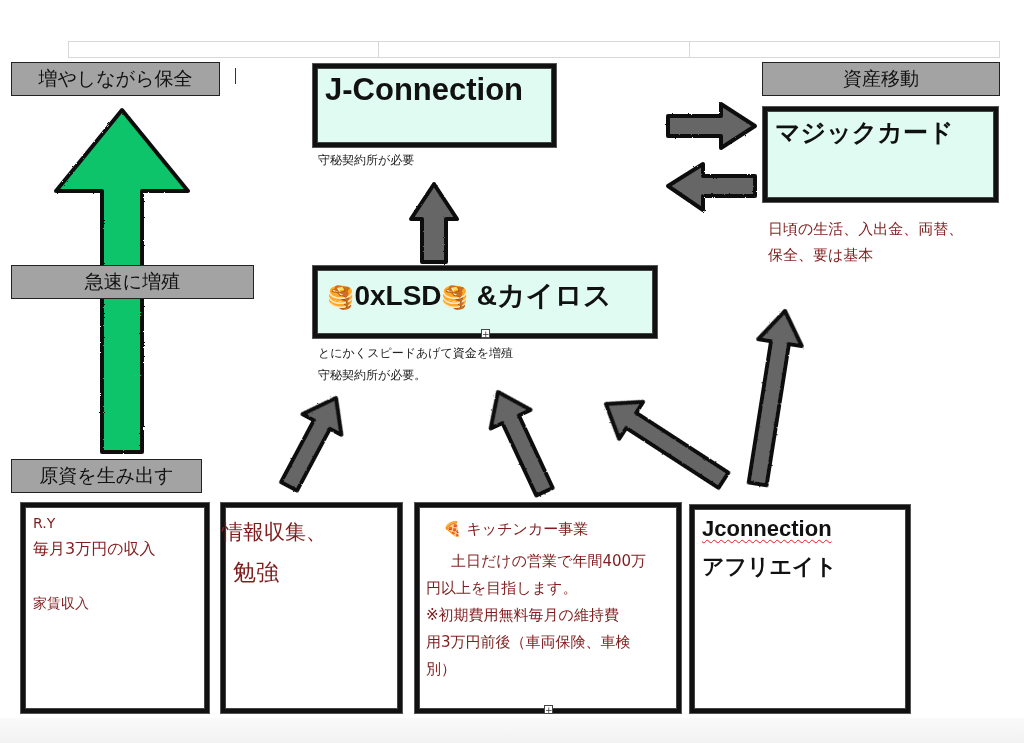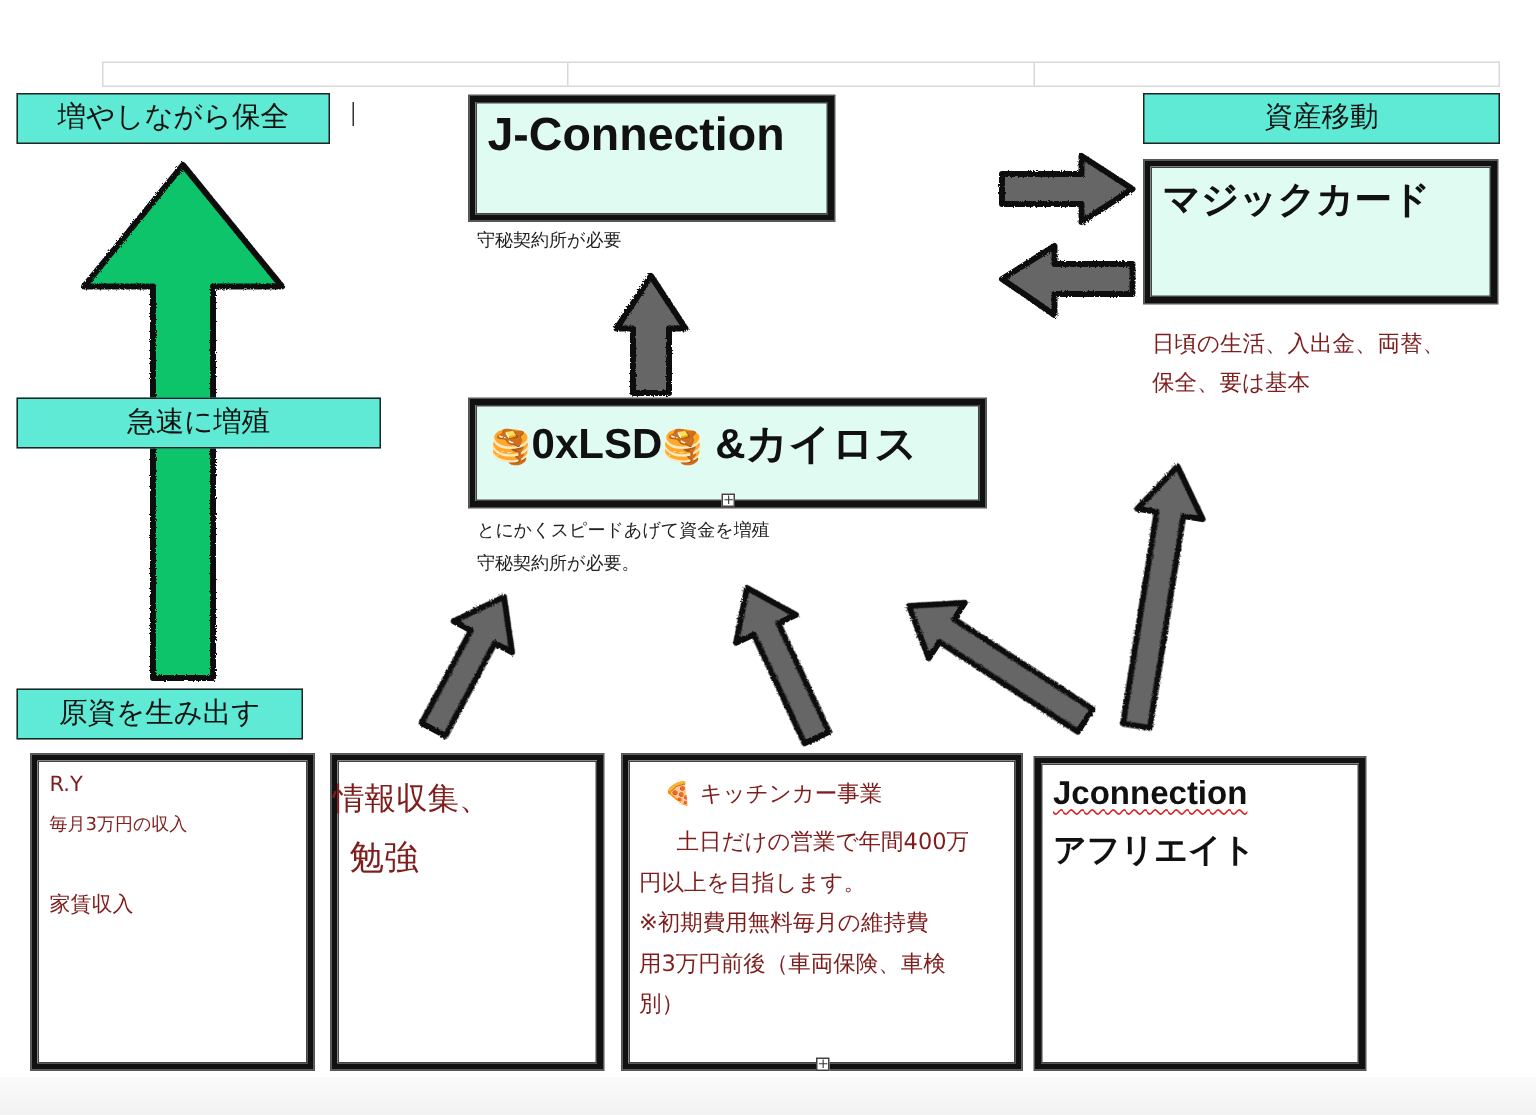--- a/index.html
+++ b/index.html
@@ -15,21 +15,21 @@
     border-bottom:1px solid #ddd;
   }
   .top-table {
     position:absolute; left:68px; top:41px; width:932px; height:17px;
     border:1px solid #d8d8d8; display:flex; box-sizing:border-box;
   }
   .top-table .cell { flex:1; border-right:1px solid #d8d8d8; }
   .top-table .cell:last-child { border-right:none; }
 
   .label-box {
-    position:absolute; background:#5eead4; border:1.5px solid #222;
+    position:absolute; background:#a3a3a3; border:1.5px solid #222;
     box-sizing:border-box; text-align:center; font-size:19px;
     line-height:31px; height:34px; color:#111;
   }
   .rough {
     position:absolute; box-sizing:border-box;
     border:4px solid #111;
     box-shadow: 0 0 0 1px #555, inset 0 0 0 1px #444;
   }
   .rough.mint { background:#e0fcf2; }
   .rough.white { background:#fff; }
@@ -112,21 +112,21 @@
 <div class="title-big" style="left:327px; top:277px; font-size:28px;">
   <span class="emoji" style="font-size:22px;">🥞</span><span>0xLSD</span><span class="emoji" style="font-size:22px;">🥞</span>
   <span>&amp;カイロス</span>
 </div>
 <div class="plus-handle" style="left:481px; top:329px;">+</div>
 <div class="small-text" style="left:318px; top:342px;">とにかくスピードあげて資金を増殖</div>
 <div class="small-text" style="left:318px; top:364px;">守秘契約所が必要。</div>
 
 <div class="rough white" style="left:21px; top:503px; width:188px; height:210px;"></div>
 <div class="mid-text" style="left:33px; top:509px; font-size:14px;">R.Y</div>
-<div class="mid-text" style="left:33px; top:535px; font-size:12px;">毎月3万円の収入</div>
+<div class="mid-text" style="left:33px; top:535px; font-size:16px;">毎月3万円の収入</div>
 <div class="mid-text" style="left:33px; top:589px; font-size:14px;">家賃収入</div>
 
 <div class="rough white" style="left:221px; top:503px; width:181px; height:210px;"></div>
 <div class="mid-text" style="left:222px; top:512px; font-size:21px; line-height:40px;">情報収集、</div>
 <div class="mid-text" style="left:233px; top:552px; font-size:23px; line-height:40px;">勉強</div>
 
 <div class="rough white" style="left:415px; top:503px; width:266px; height:210px;"></div>
 <div class="mid-text" style="left:426px; top:515px;margin-left:17px;">
   <span class="emoji">🍕</span>
   <span>キッチンカー事業</span>

